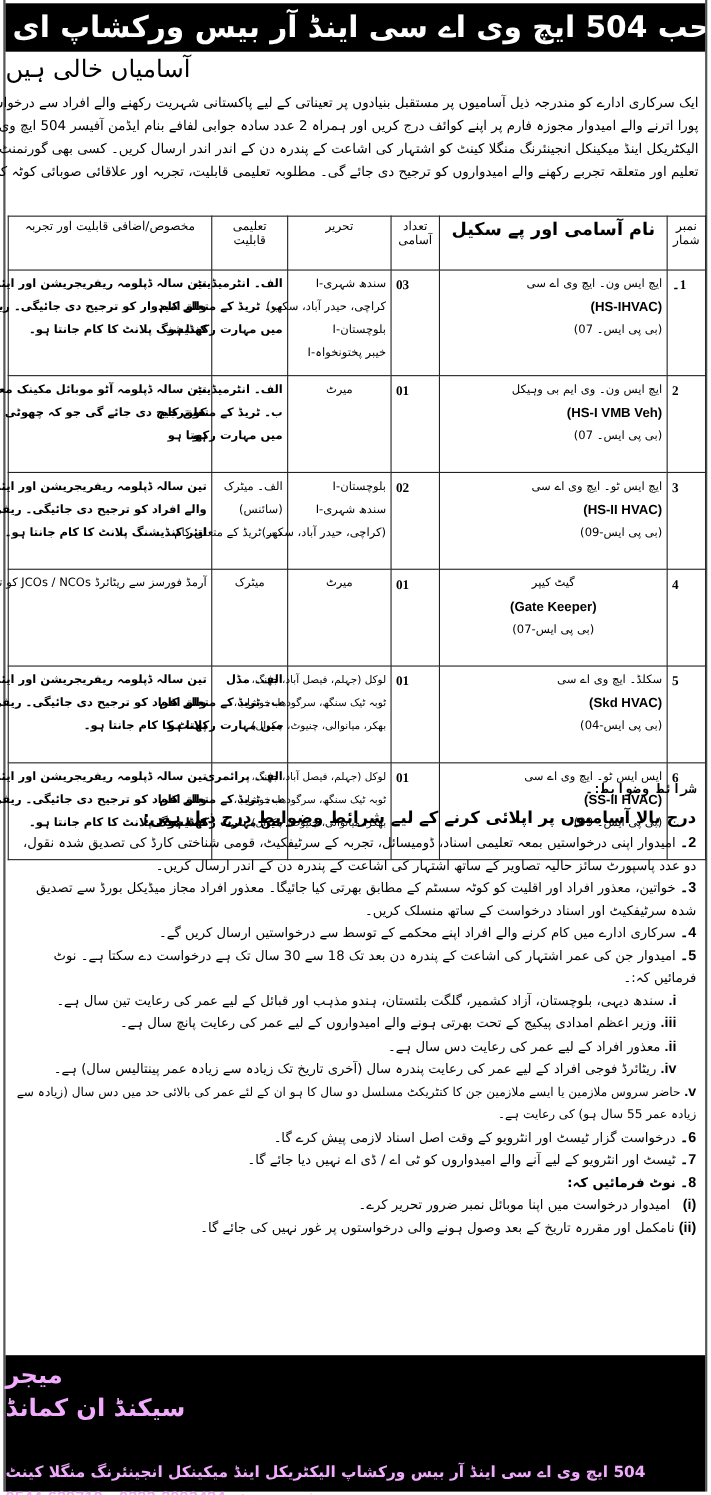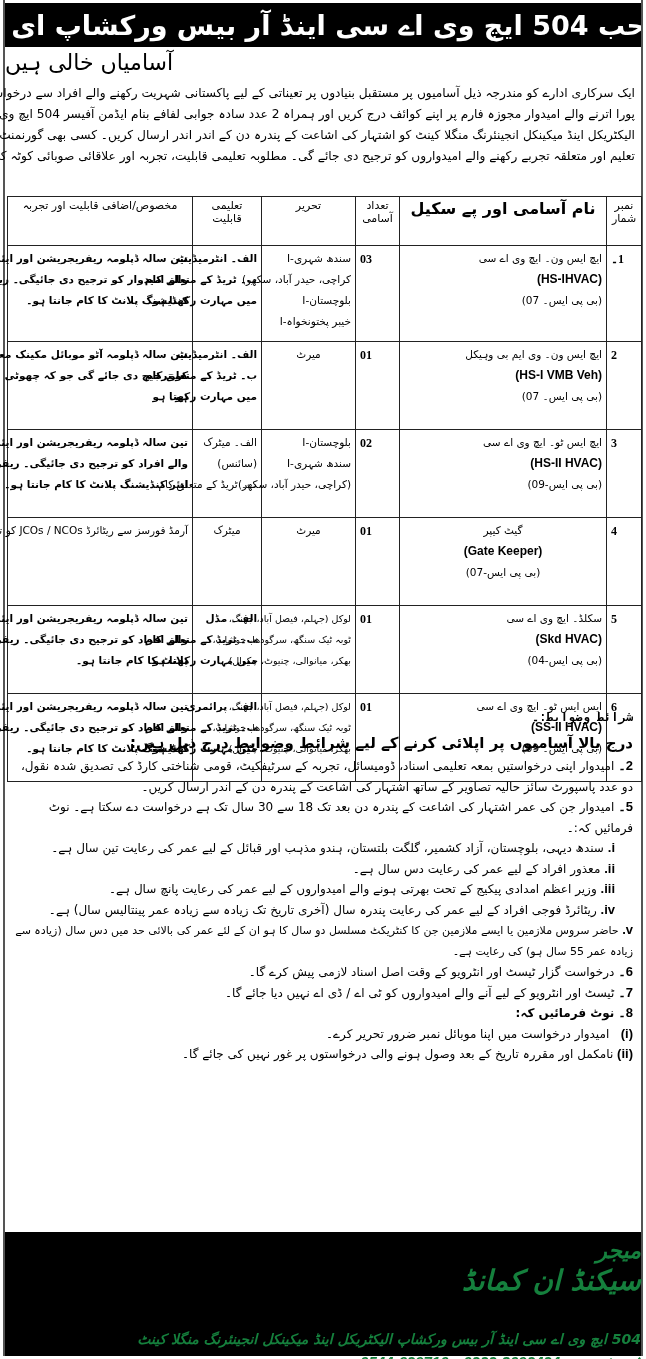--- a/index.html
+++ b/index.html
@@ -15,23 +15,23 @@
   table.posts td.num { text-align: left; font-weight: bold; font-family: Liberation Serif, serif; font-size: 12px; padding-top: 6px; }
   .line { display: block; line-height: 21px; white-space: nowrap; }
   .en { direction: ltr; unicode-bidi: isolate; font-family: "Liberation Sans", sans-serif; font-weight: bold; font-size: 12px; }
   .b { font-weight: bold; }
   .terms { position: absolute; top: 706px; left: 8px; right: 8px; font-size: 12px; }
   .terms .t-title { line-height: 24px; font-weight: bold; font-family: Liberation Mono, monospace; }
   .terms .t-sub { line-height: 26px; font-size: 15px; font-weight: bold; }
   .terms .item { line-height: 20.5px; position: relative; }
   .terms .item .n { font-family: "Liberation Sans", sans-serif; font-weight: bold; font-size: 13px; }
   .terms .sub { padding-right: 18px; }
-  .footer-band { position: absolute; top: 1232px; left: 0; right: 0; bottom: 0; background: #000; color: #15803d; text-align: right; font-style: italic; }
+  .footer-band { position: absolute; top: 1232px; left: 0; right: 0; bottom: 0; background: #000; color: #f0abfc; text-align: left; }
   .footer-band .rank { font-size: 22px; font-weight: bold; line-height: 30px; margin-top: 4px; }
-  .footer-band .role { font-size: 28px; font-weight: bold; line-height: 30px; }
+  .footer-band .role { font-size: 22px; font-weight: bold; line-height: 30px; }
   .footer-band .unit { font-size: 14px; line-height: 24px; font-weight: bold; margin-top: 31px; }
   .footer-band .phones { font-size: 14px; line-height: 22px; font-weight: bold; }
   .footer-band .phones .en { font-size: 15px; }
 </style>
 </head>
 <body>
 
 <div class="page">
 
   <div class="header-band">
@@ -211,25 +211,27 @@
         </td>
       </tr>
     </tbody>
   </table>
 
   <div class="terms">
     <div class="t-title">شرائط وضوابط:۔</div>
     <div class="t-sub">درج بالا آسامیوں پر اپلائی کرنے کے لیے شرائط وضوابط درج ذیل ہیں:</div>
 
     <div class="item"><span class="n">2۔</span> <span>امیدوار اپنی درخواستیں بمعہ تعلیمی اسناد، ڈومیسائل، تجربہ کے سرٹیفکیٹ، قومی شناختی کارڈ کی تصدیق شدہ نقول، دو عدد پاسپورٹ سائز حالیہ تصاویر کے ساتھ اشتہار کی اشاعت کے پندرہ دن کے اندر ارسال کریں۔</span></div>
+    <div class="item"><span class="n">3۔</span> <span>خواتین، معذور افراد اور اقلیت کو کوٹہ سسٹم کے مطابق بھرتی کیا جائیگا۔ معذور افراد مجاز میڈیکل بورڈ سے تصدیق شدہ سرٹیفکیٹ اور اسناد درخواست کے ساتھ منسلک کریں۔</span></div>
+    <div class="item"><span class="n">4۔</span> <span>سرکاری ادارے میں کام کرنے والے افراد اپنے محکمے کے توسط سے درخواستیں ارسال کریں گے۔</span></div>
     <div class="item"><span class="n">5۔</span> <span>امیدوار جن کی عمر اشتہار کی اشاعت کے پندرہ دن بعد تک 18 سے 30 سال تک ہے درخواست دے سکتا ہے۔ نوٹ فرمائیں کہ:۔</span></div>
 
     <div class="item sub"><span class="n">i.</span> <span>سندھ دیہی، بلوچستان، آزاد کشمیر، گلگت بلتستان، ہندو مذہب اور قبائل کے لیے عمر کی رعایت تین سال ہے۔</span></div>
+    <div class="item sub"><span class="n">iii.</span> <span>وزیر اعظم امدادی پیکیج کے تحت بھرتی ہونے والے امیدواروں کے لیے عمر کی رعایت پانچ سال ہے۔</span></div>
     <div class="item sub"><span class="n">ii.</span> <span>معذور افراد کے لیے عمر کی رعایت دس سال ہے۔</span></div>
-    <div class="item sub"><span class="n">iii.</span> <span>وزیر اعظم امدادی پیکیج کے تحت بھرتی ہونے والے امیدواروں کے لیے عمر کی رعایت پانچ سال ہے۔</span></div>
     <div class="item sub"><span class="n">iv.</span> <span>ریٹائرڈ فوجی افراد کے لیے عمر کی رعایت پندرہ سال (آخری تاریخ تک زیادہ سے زیادہ عمر پینتالیس سال) ہے۔</span></div>
     <div class="item" style="font-size:11px"><span class="n">v.</span> <span>حاضر سروس ملازمین یا ایسے ملازمین جن کا کنٹریکٹ مسلسل دو سال کا ہو ان کے لئے عمر کی بالائی حد میں دس سال (زیادہ سے زیادہ عمر 55 سال ہو) کی رعایت ہے۔</span></div>
 
     <div class="item"><span class="n">6۔</span> <span>درخواست گزار ٹیسٹ اور انٹرویو کے وقت اصل اسناد لازمی پیش کرے گا۔</span></div>
     <div class="item"><span class="n">7۔</span> <span>ٹیسٹ اور انٹرویو کے لیے آنے والے امیدواروں کو ٹی اے / ڈی اے نہیں دیا جائے گا۔</span></div>
     <div class="item"><span class="n">8۔</span> <span class="b">نوٹ فرمائیں کہ:</span></div>
 
     <div class="item"><span class="n">(i)</span>&nbsp;&nbsp; <span>امیدوار درخواست میں اپنا موبائل نمبر ضرور تحریر کرے۔</span></div>
     <div class="item"><span class="n">(ii)</span> <span>نامکمل اور مقررہ تاریخ کے بعد وصول ہونے والی درخواستوں پر غور نہیں کی جائے گا۔</span></div>
   </div>

